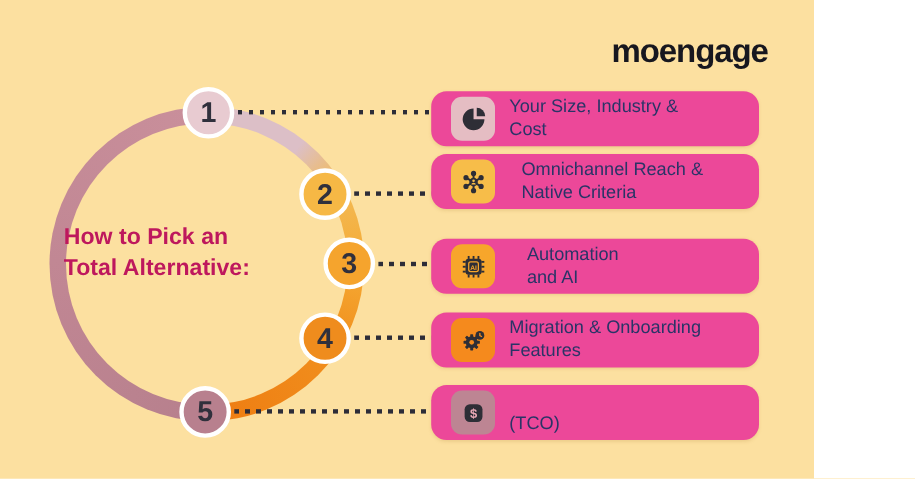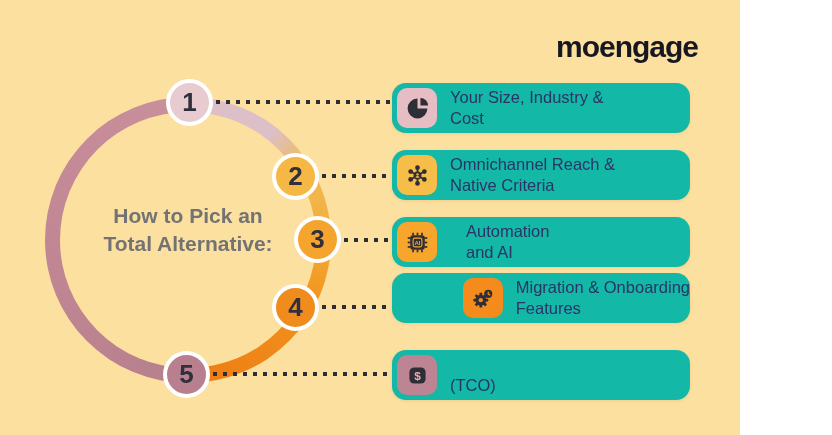--- a/index.html
+++ b/index.html
@@ -20,21 +20,21 @@
       #F1901E 120deg, #EE7D12 176deg, #B7808D 184deg, #C08693 260deg,
       #C98F9B 356deg, #DCBFC7 360deg);
     z-index:1;
   }
   .ring-cover{
     position:absolute;left:60px;top:112px;width:256px;height:256px;border-radius:50%;
     background:#FCE0A0;z-index:2;
   }
   .diagram-title{
     position:absolute;left:58px;top:202px;width:260px;z-index:3;
-    text-align:center;font-size:21px;font-weight:bold;line-height:28px;color:#737373;
+    text-align:left;font-size:21px;font-weight:bold;line-height:28px;color:#be185d;
   }
   .badge{
     position:absolute;width:39px;height:39px;border:4px solid #FFFFFF;border-radius:50%;
     display:flex;align-items:center;justify-content:center;
     font-size:26px;font-weight:bold;color:#30303C;z-index:4;
   }
   .badge-1{left:166px;top:79px;}
   .badge-2{left:272px;top:153px;}
   .badge-3{left:294px;top:216px;}
   .badge-4{left:272px;top:284px;}
@@ -43,28 +43,28 @@
     position:absolute;height:4px;z-index:2;
     background:repeating-linear-gradient(to right,#2D2D38 0 4px,transparent 4px 10px);
   }
   .dotline-1{left:216px;top:100px;width:176px;}
   .dotline-2{left:322px;top:174px;width:70px;}
   .dotline-3{left:344px;top:238px;width:48px;}
   .dotline-4{left:322px;top:305px;width:70px;}
   .dotline-5{left:213px;top:372px;width:179px;}
   .card{
     position:absolute;left:392px;width:298px;height:50px;border-radius:14px;
-    background:#14b8a6;z-index:3;display:flex;align-items:center;
-    padding-left:5px;box-sizing:border-box;
+    background:#ec4899;z-index:3;display:flex;align-items:center;
+    padding-left:18px;box-sizing:border-box;
     box-shadow:0 1px 3px rgba(170,130,50,0.18);
   }
   .card-1{top:83px;}
-  .card-2{top:150px;}
+  .card-2{top:140px;gap:11px;}
   .card-3{top:217px;gap:16px;}
-  .card-4{top:273px;justify-content:flex-end;}
+  .card-4{top:284px;}
   .card-5{top:350px;}
   .icon-tile{
     width:40px;height:40px;border-radius:10px;flex:0 0 40px;
     display:flex;align-items:center;justify-content:center;
   }
   .card-text{
     margin-left:13px;font-size:16.5px;line-height:21px;font-weight:500;color:#2A3467;
   }
 </style>
 </head>

